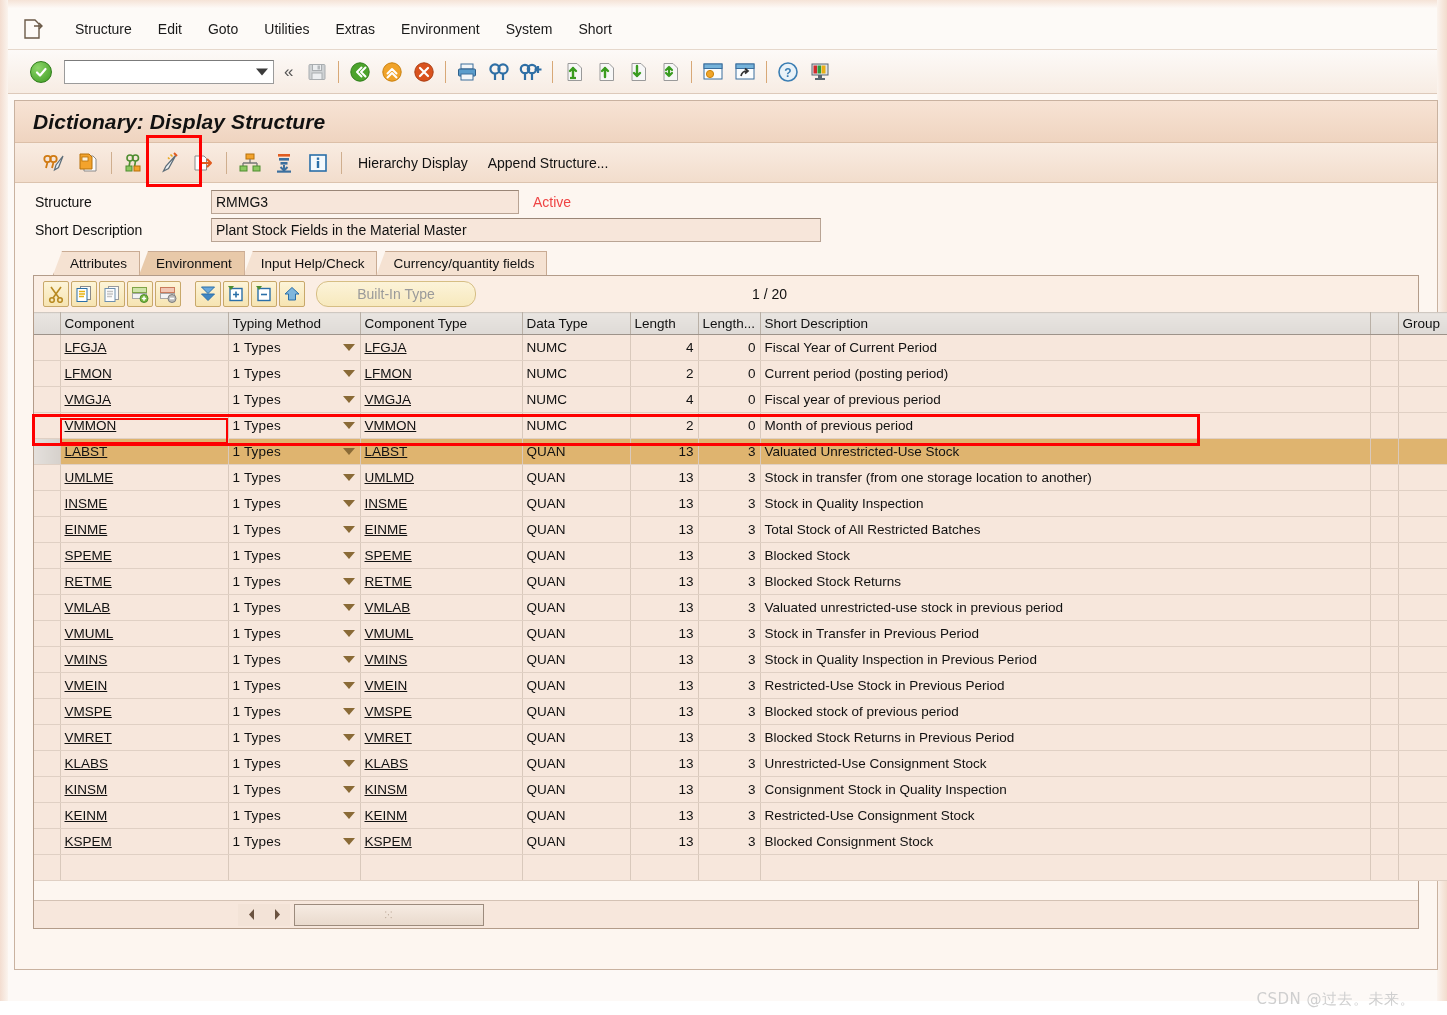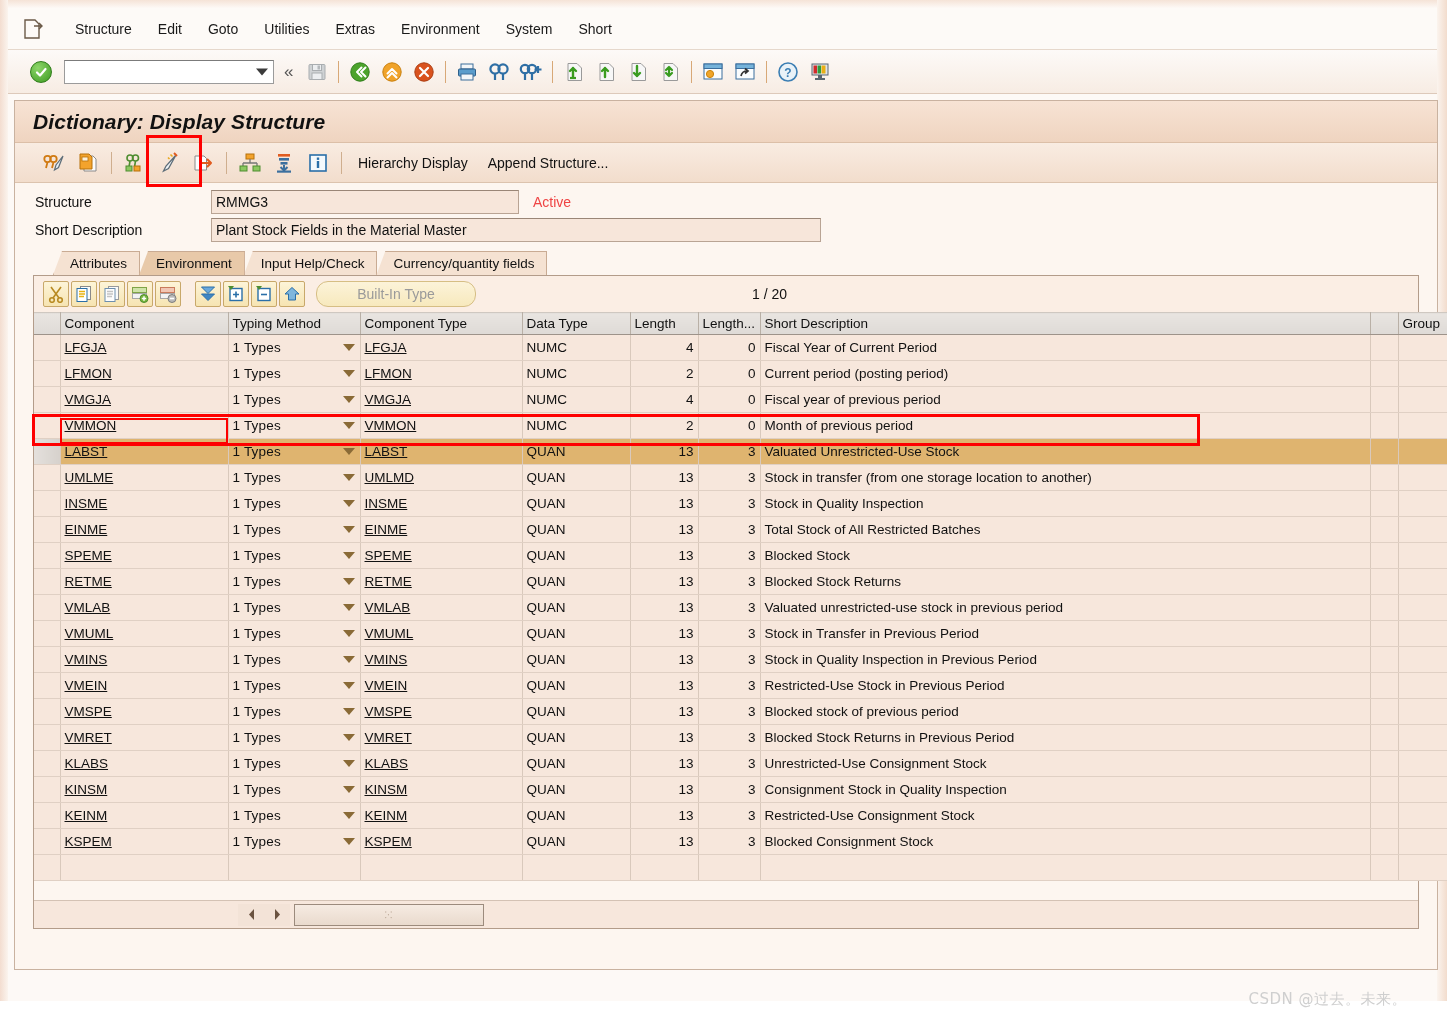--- a/index.html
+++ b/index.html
@@ -331,21 +331,21 @@
   }
   #cell-annotation {
     position: absolute;
     border: 2px solid #fe0000;
     pointer-events: none;
     z-index: 21;
   }
 
   
   #watermark {
-    position: absolute; right: 40px; bottom: 6px;
+    position: absolute; right: 32px; bottom: 6px;
     font-size: 15px; color: #cfcfcf;
     font-family: "DejaVu Sans", sans-serif;
     letter-spacing: 0.5px;
   }
   
   #sap-logo {
     position: absolute; left: 932px; bottom: 0px;
     width: 58px; height: 12px;
     overflow: hidden;
   }

